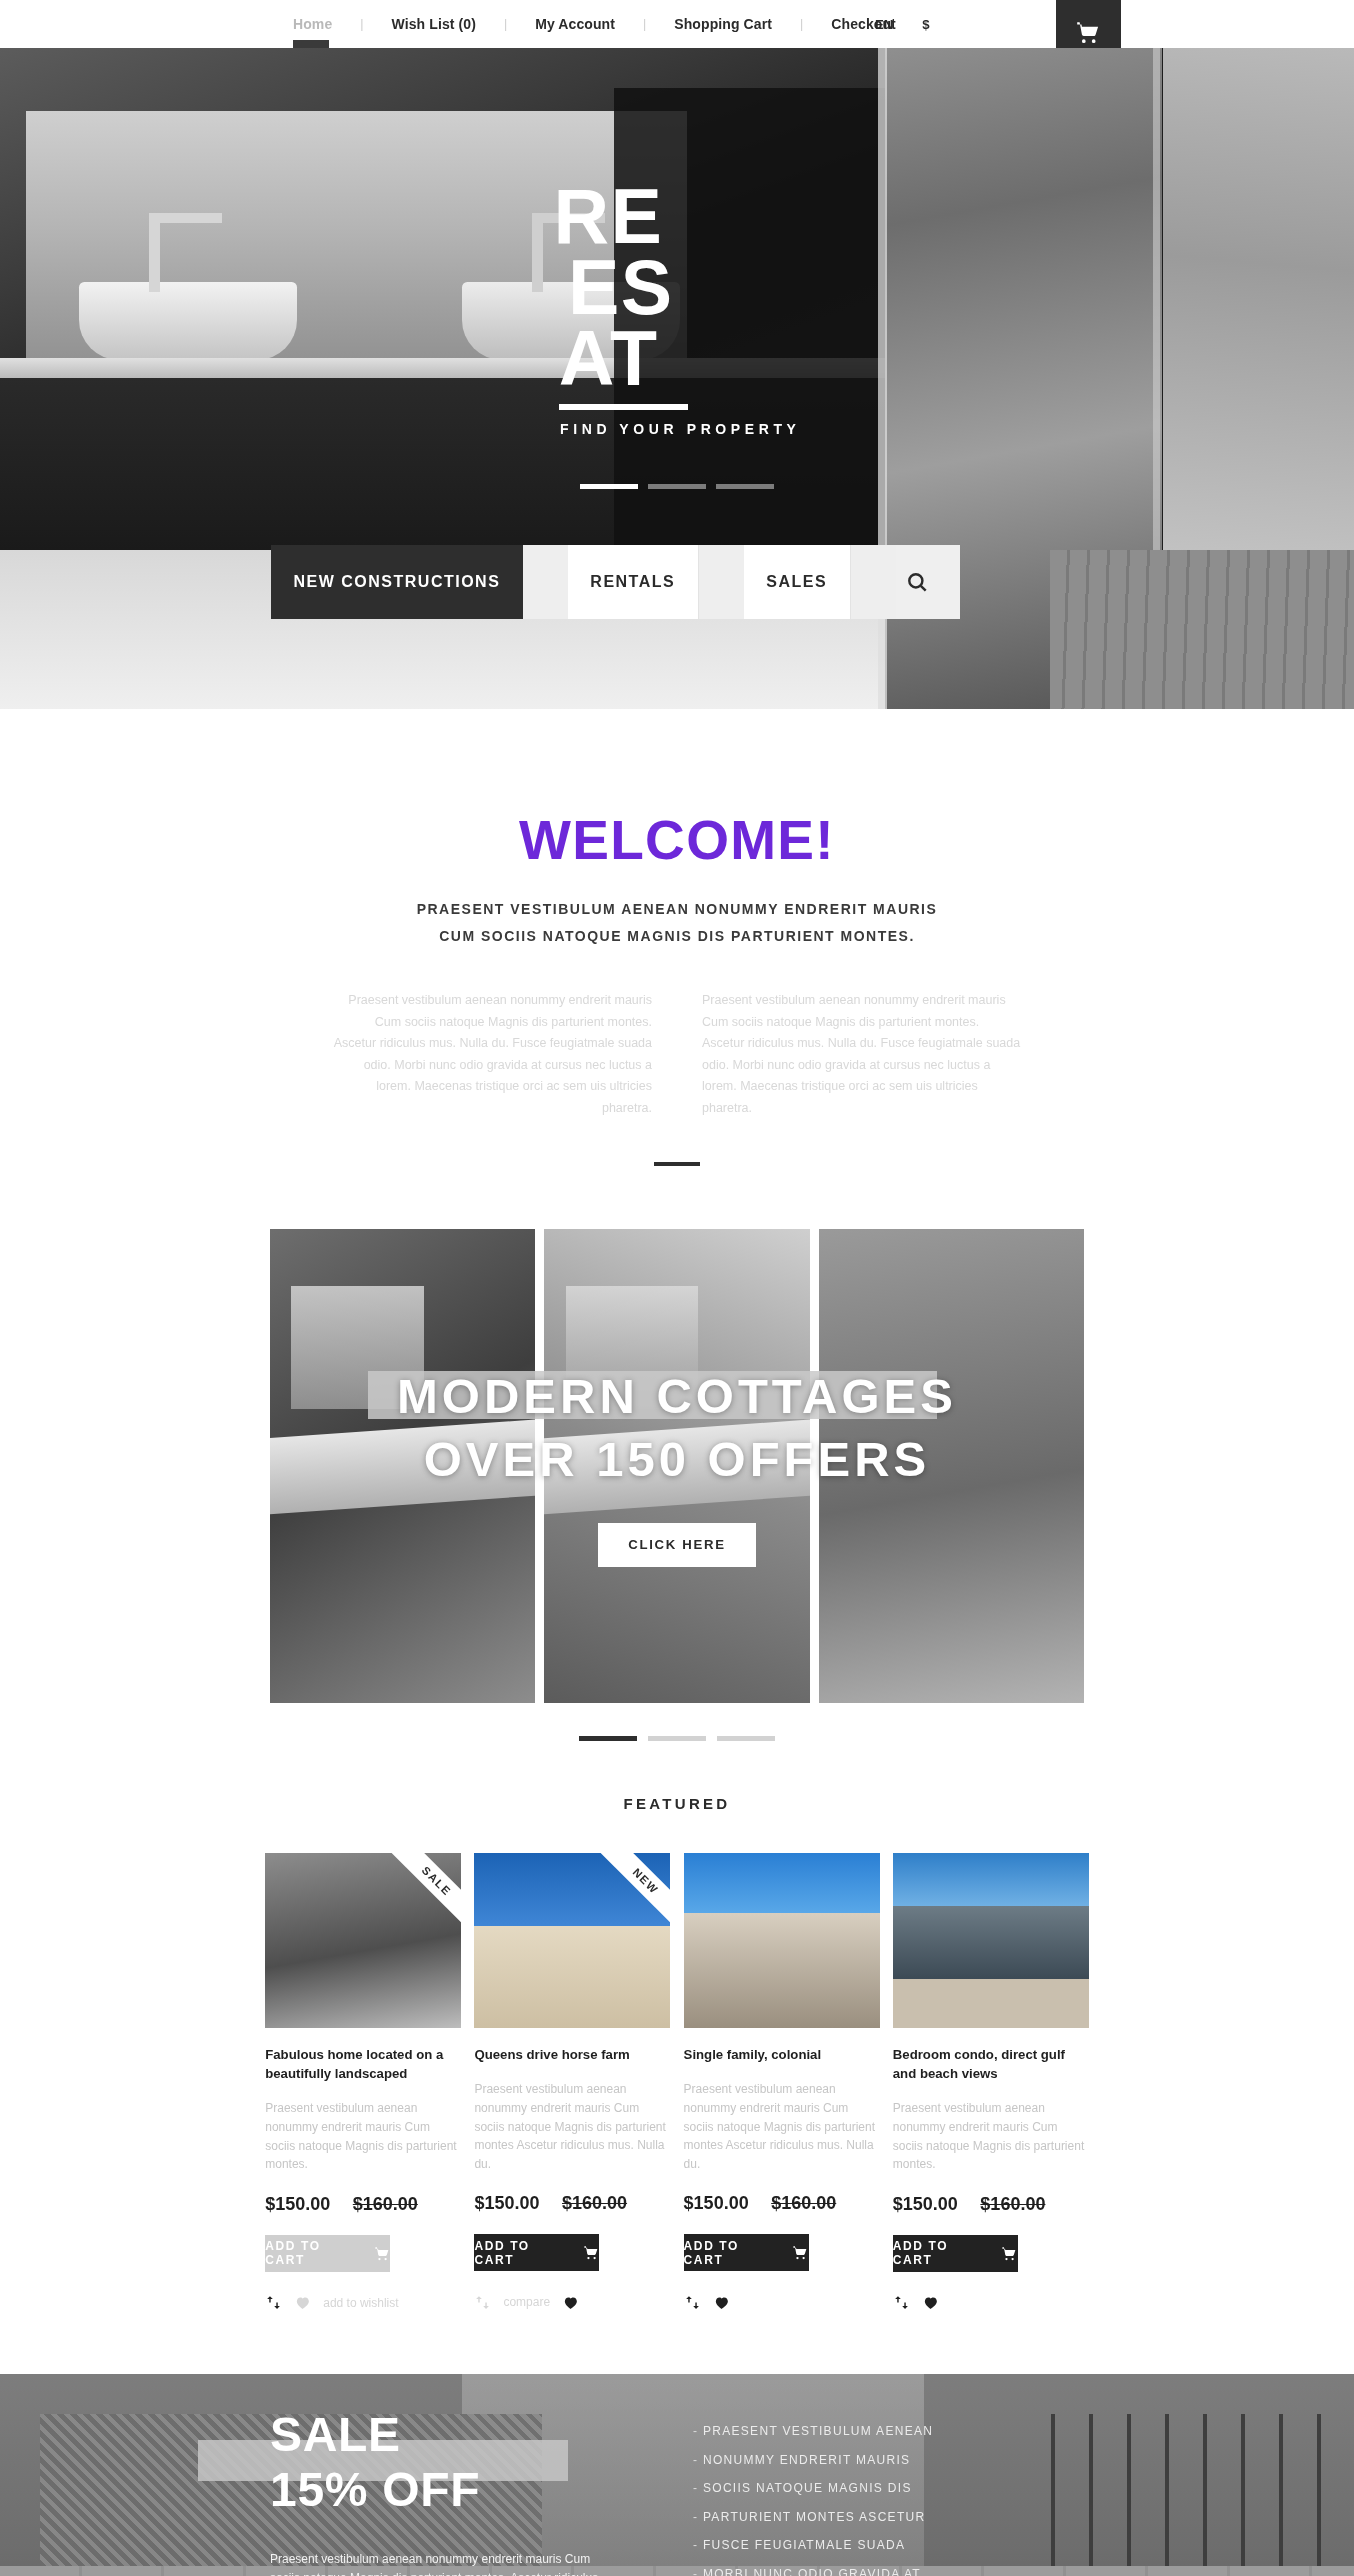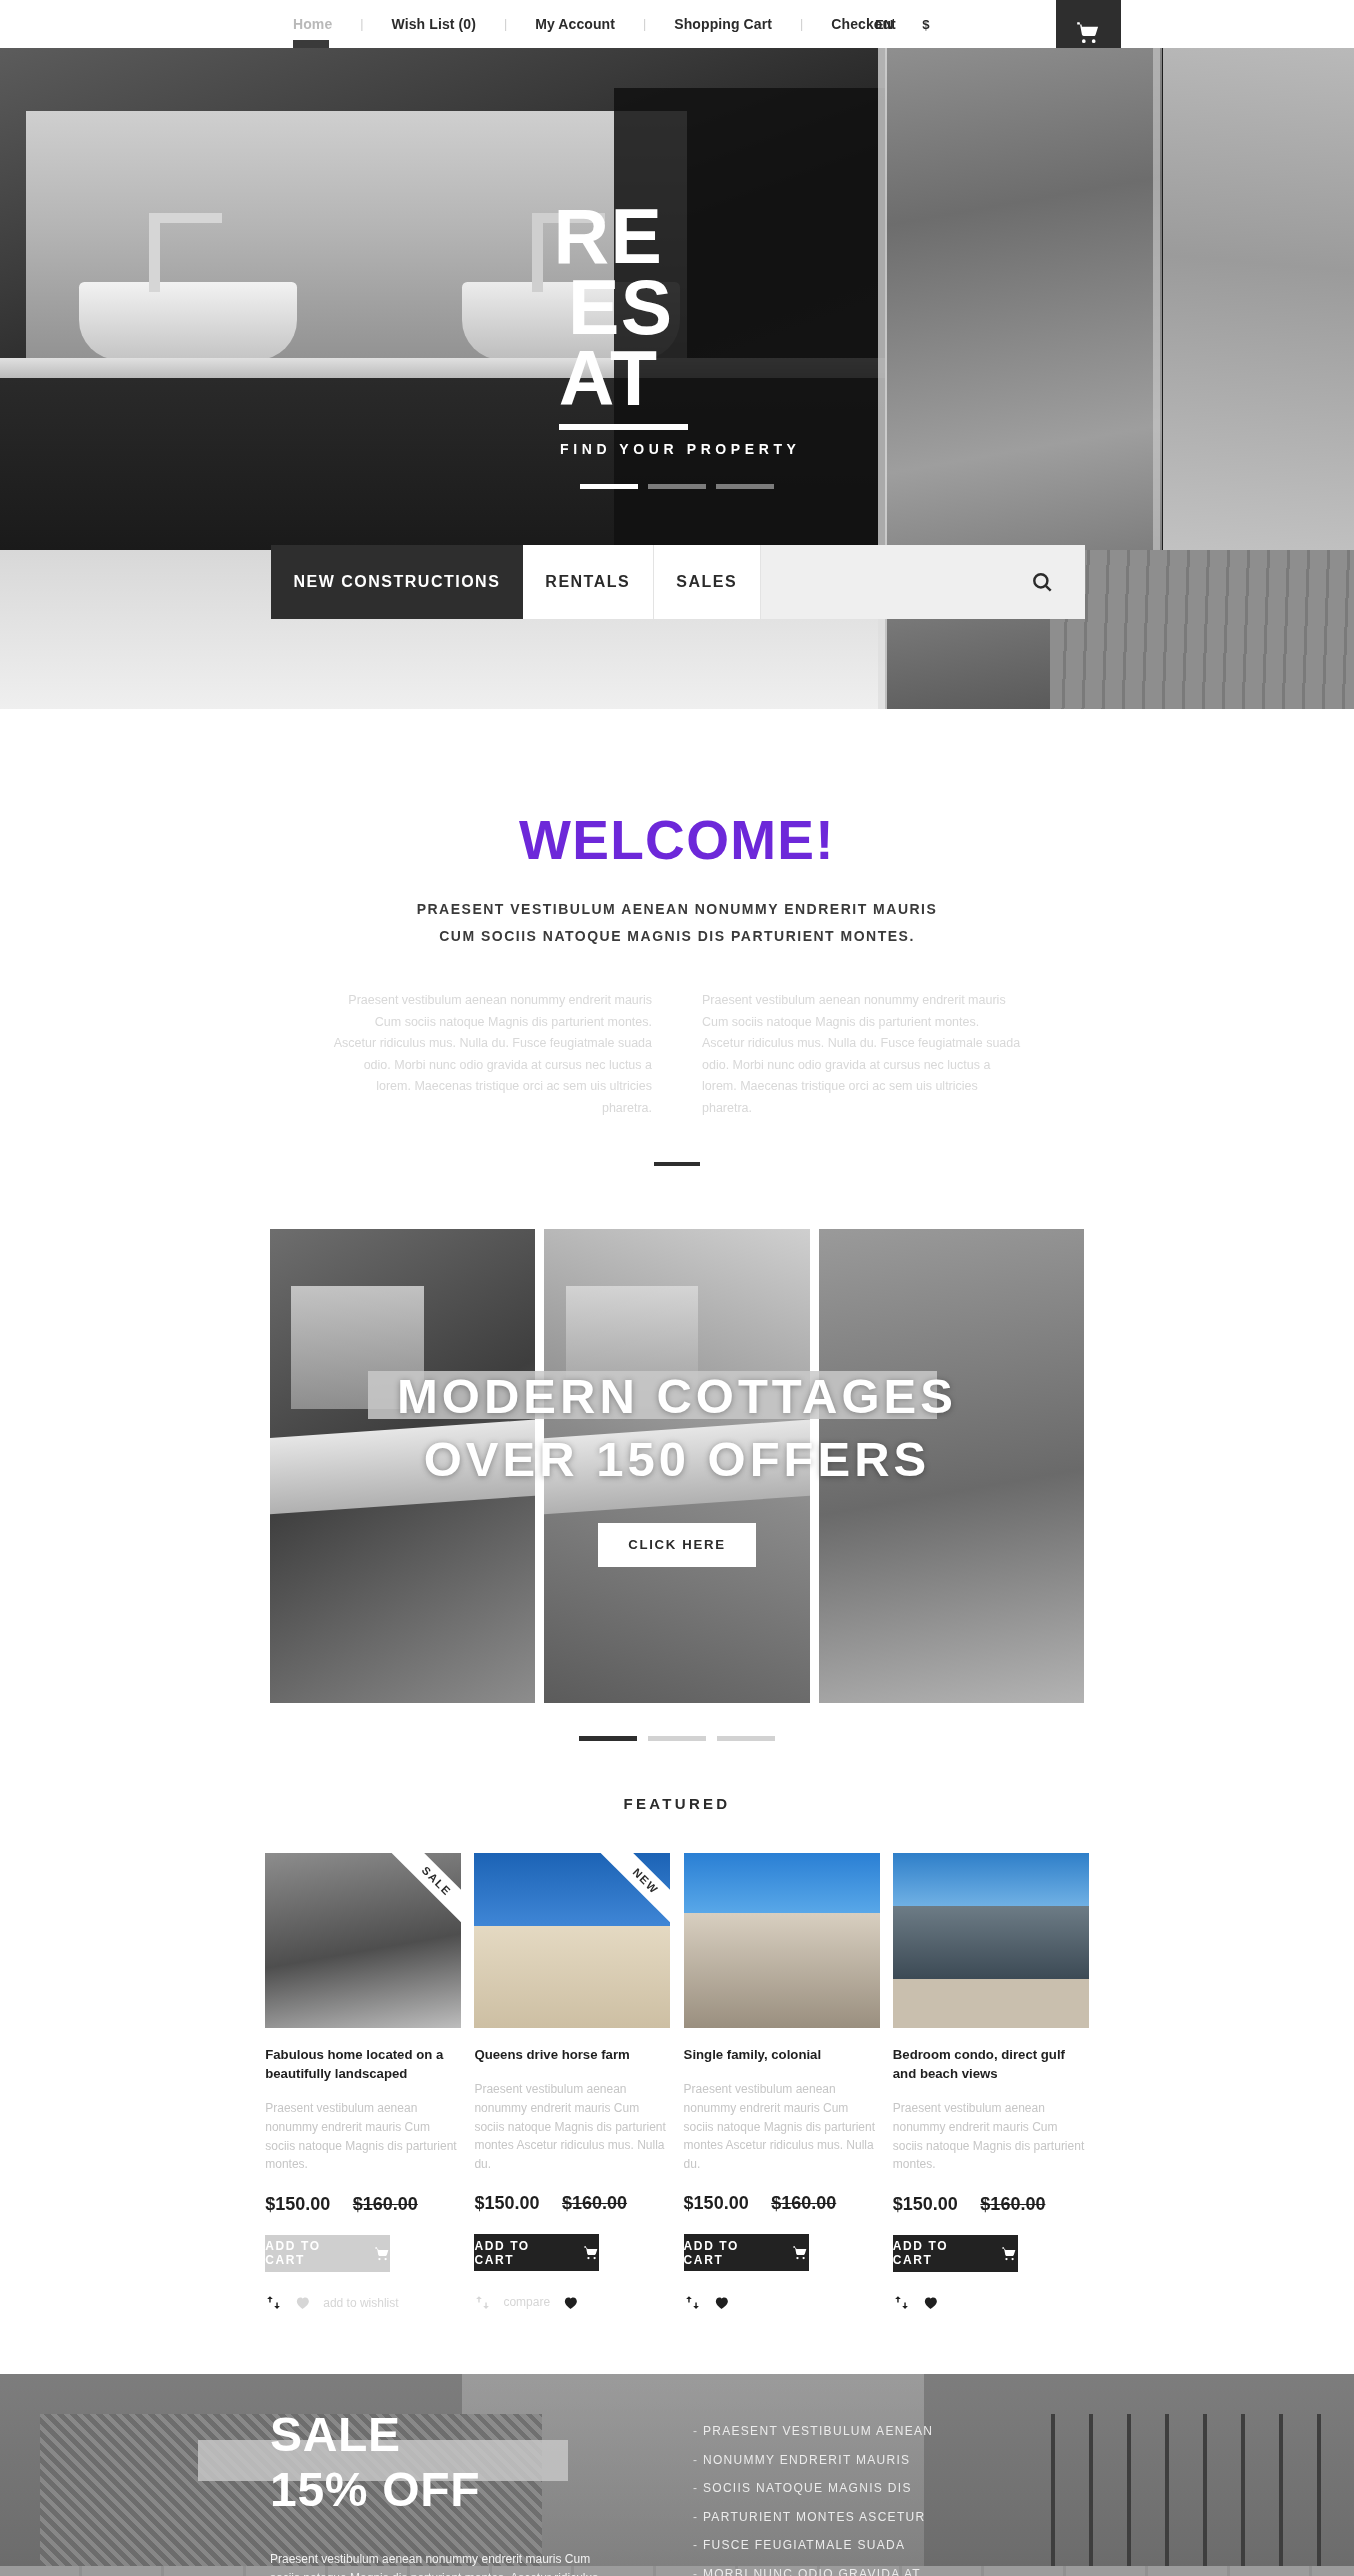--- a/index.html
+++ b/index.html
@@ -67,40 +67,40 @@
     background:linear-gradient(180deg,#f2f2f2,#c4c4c4); }
   .h-sink2 { left:462px; top:234px; width:218px; height:78px; border-radius:5.3px 5.3px 40px 40px;
     background:linear-gradient(180deg,#ececec,#bdbdbd); }
   .h-tap1 { left:149px; top:165px; width:10.6px; height:79px; background:#d6d6d6; }
   .h-tap1b { left:149px; top:165px; width:73px; height:10px; background:#d6d6d6; }
   .h-tap2 { left:532px; top:165px; width:10.6px; height:79px; background:#cfcfcf; }
   .h-tap2b { left:532px; top:165px; width:73px; height:10px; background:#cfcfcf; }
   .hero-dark-panel { left:614px; top:40px; width:277px; height:462px; background:#111; opacity:.85; }
 
   .logo {
-    position:absolute; left:0; right:0; top:153px; text-align:center; color:#fff;
+    position:absolute; left:0; right:0; top:133px; text-align:center; color:#fff;
     z-index:5;
   }
   .logo-stack { display:inline-block; text-align:left; }
   .logo-row { display:block; font-weight:700; line-height:.92; letter-spacing:1.3px; }
   .lr1 { font-size:77px; margin-left:0px; }
   .lr2 { font-size:77px; margin-left:14.5px; }
   .lr3 { font-size:77px; margin-left:5.3px; }
   .lr4 { font-size:77px; margin-left:5.3px; }
   .logo-rule { width:129px; height:6px; background:#fff; margin:10.6px 0 0 5.3px; }
   .logo-tag { font-size:14px; letter-spacing:4.6px; font-weight:600; margin:10.6px 0 0 6.6px; }
 
   .hero-dots { position:absolute; left:0; right:0; top:431px; text-align:center; z-index:6; }
   .hero-dots i { display:inline-block; width:58px; height:4.6px; background:#ffffff; margin:0 3.3px; }
   .hero-dots i.off { background:rgba(255,255,255,.45); }
 
   
   .searchbar {
-    position:absolute; left:271px; top:497px; width:814px; height:74px;
-    display:flex; z-index:10; background:#eeeeee;
+    position:absolute; left:271px; top:497px; width:689px; height:74px;
+    display:flex; z-index:10; background:#eeeeee;gap:45px;
   }
   .stab {
     background:#ffffff; display:flex; align-items:center; justify-content:center;
     font-size:16px; font-weight:700; letter-spacing:1.5px; color:#2b2b2b;
     border-right:0.7px solid #e3e3e3; padding:0 22.5px; cursor:pointer;
   }
   .stab.active { background:#2e2e2e; color:#ffffff; border-right:none; }
   .sfield { flex:1; background:#efefef; display:flex; align-items:center; justify-content:flex-end; padding-right:32px; }
   .sfield svg { width:22.5px; height:22.5px; stroke:#2b2b2b; fill:none; stroke-width:2.6; }
 

